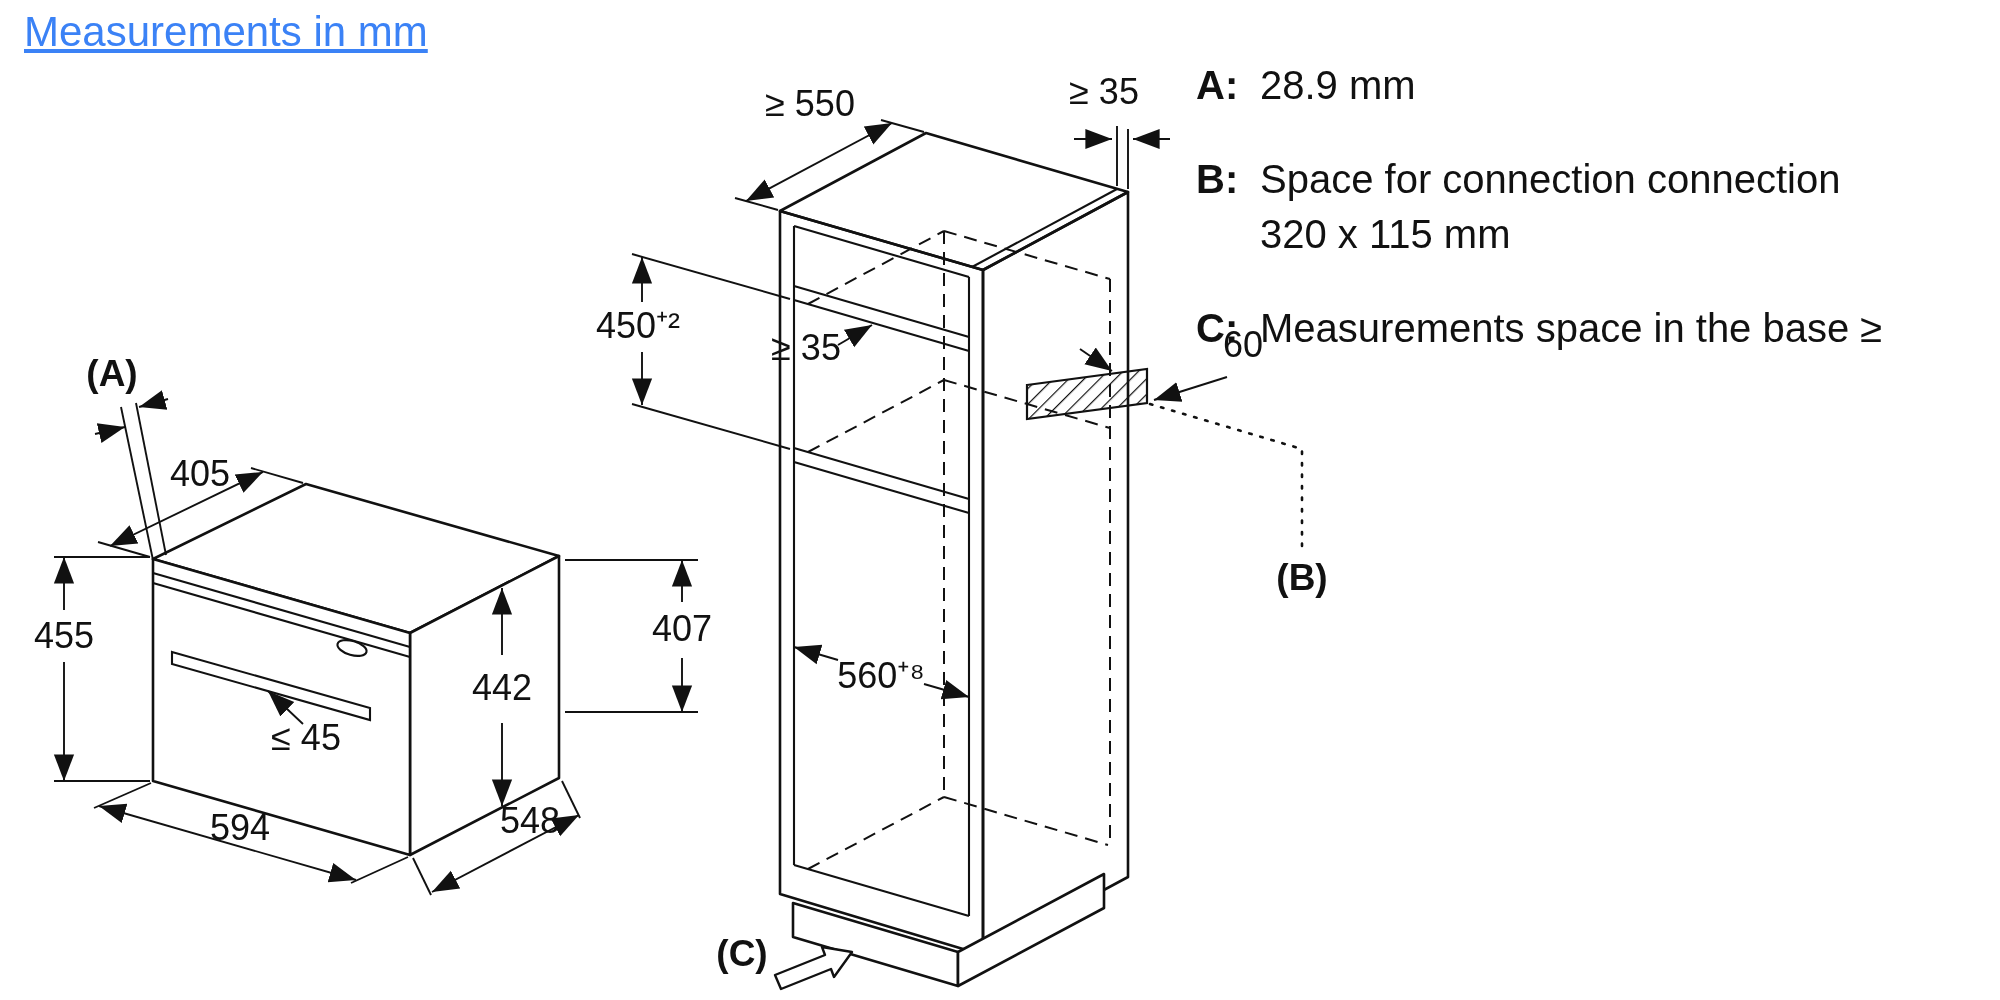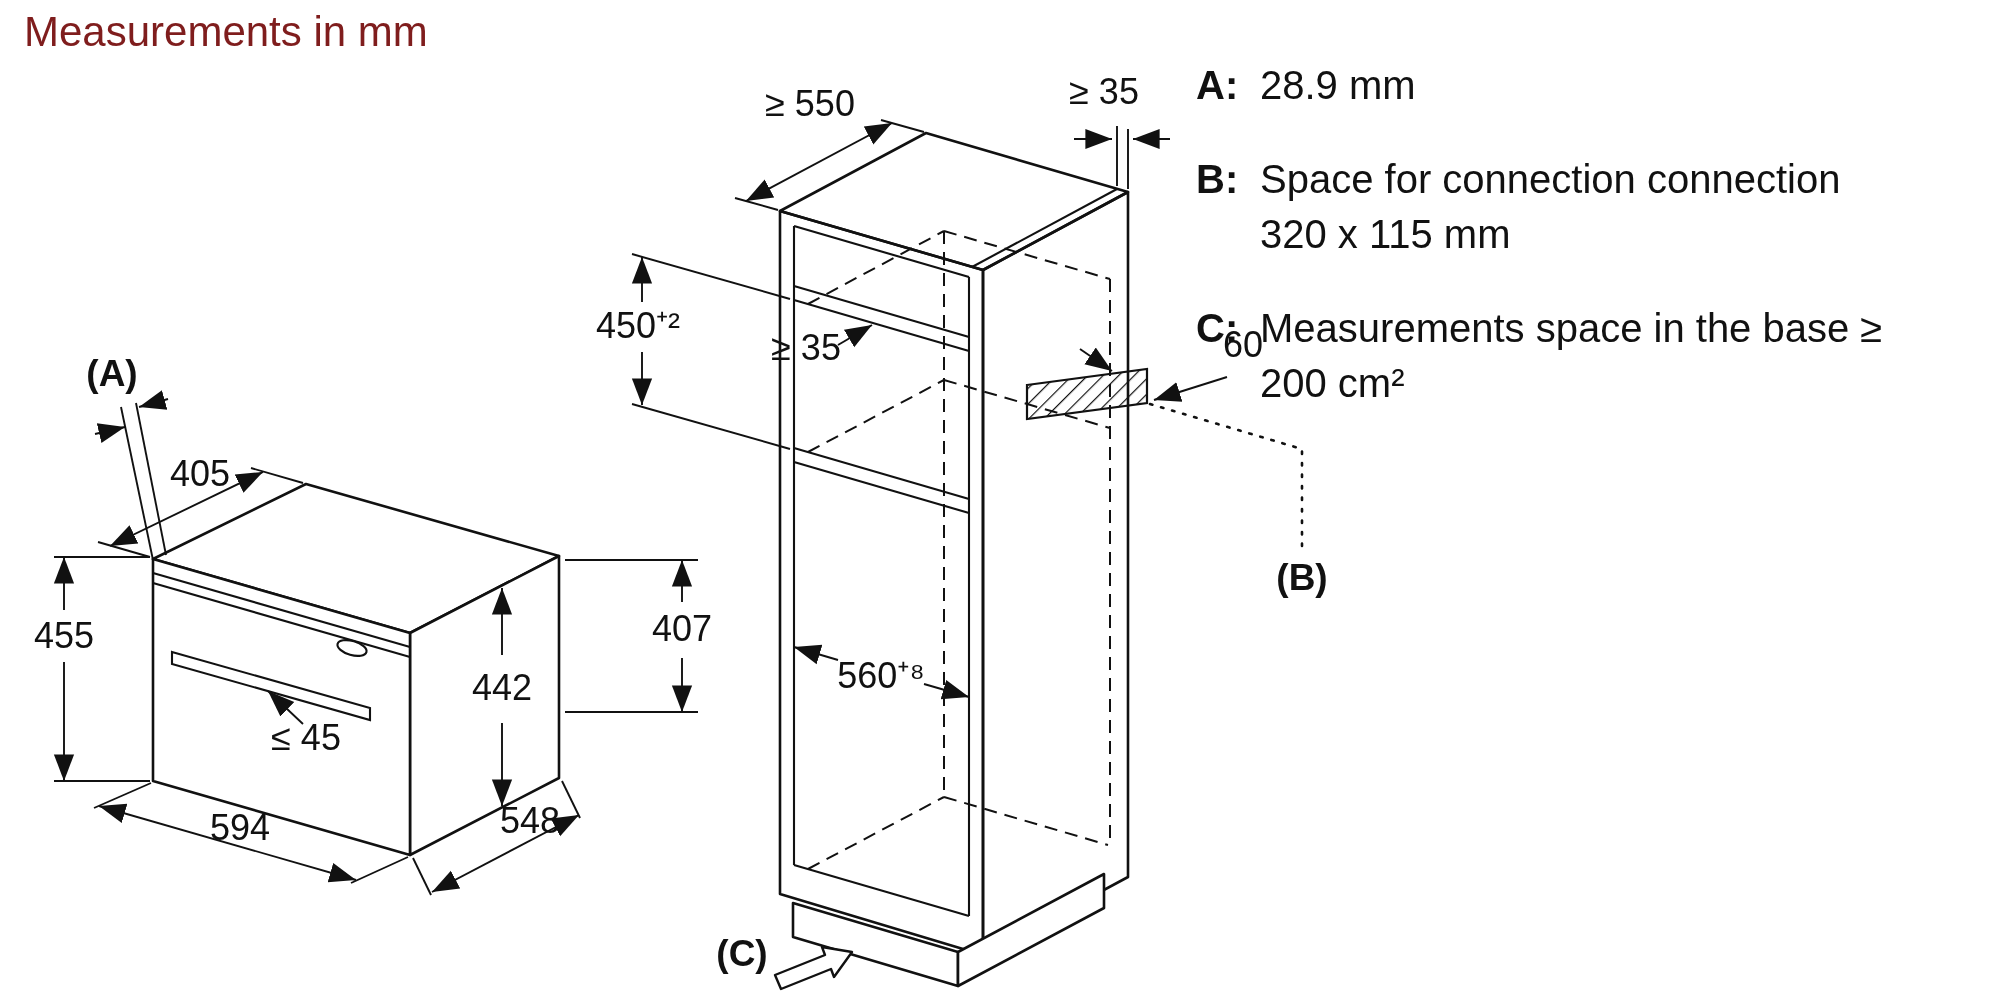--- a/index.html
+++ b/index.html
@@ -1,18 +1,18 @@
 <!DOCTYPE html>
 <html><head>
 <meta charset="utf-8">
 <style>
   html,body{margin:0;padding:0;background:#ffffff;}
   body{font-family:"Liberation Sans",sans-serif;color:#111;}
   .stage{position:relative;width:2000px;height:1000px;background:#fff;overflow:hidden;}
-  .title{position:absolute;left:24px;top:8px;font-size:42px;color:#7f1d1d;}
+  .title{position:absolute;left:24px;top:8px;font-size:42px;color:#3b82f6;text-decoration:underline;}
   .legend{position:absolute;left:1196px;top:58px;font-size:40px;line-height:1.36;color:#111;}
   .legend-item{display:flex;margin-bottom:40px;}
   .legend-key{font-weight:bold;width:64px;flex:none;}
   .legend-text span{display:block;}
   svg{position:absolute;left:0;top:0;}
   .s{stroke:#111;stroke-width:2.6;fill:none;stroke-linejoin:round;}
   .i{stroke:#111;stroke-width:2.1;fill:none;}
   .d{stroke:#111;stroke-width:1.9;fill:none;}
   .dash{stroke:#111;stroke-width:2;fill:none;stroke-dasharray:13 8;}
   .dot{stroke:#111;stroke-width:2.6;fill:none;stroke-dasharray:2.5 9;stroke-linecap:round;}
@@ -198,18 +198,17 @@
       <span class="legend-key">B:</span>
       <span class="legend-text">
         <span>Space for connection connection</span>
         <span>320 x 115 mm</span>
       </span>
     </div>
     <div class="legend-item">
       <span class="legend-key">C:</span>
       <span class="legend-text">
         <span>Measurements space in the base ≥</span>
-        <span>200 cm²</span>
       </span>
     </div>
   </div>
 
 </div>
 
 </body></html>

